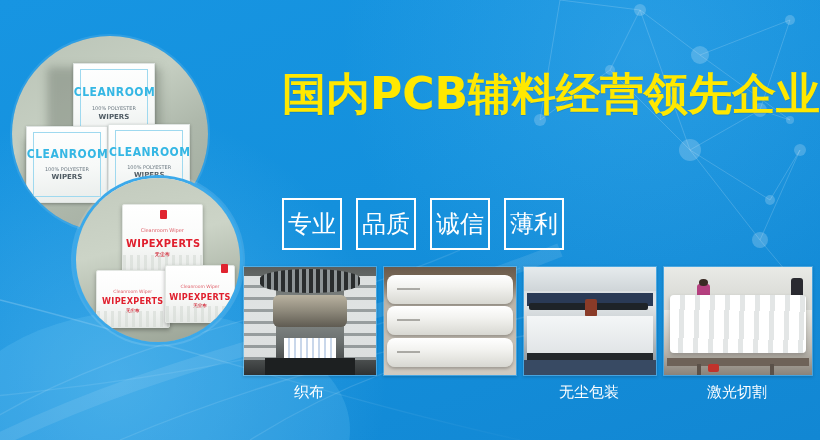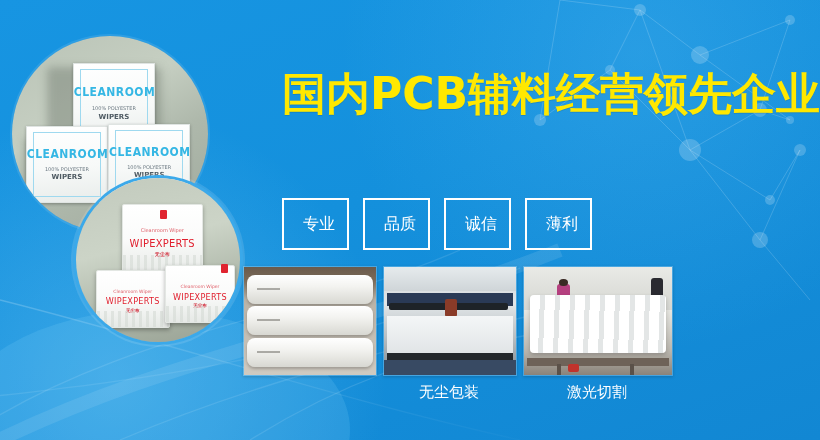--- a/index.html
+++ b/index.html
@@ -56,21 +56,21 @@
     position:absolute;inset:0;
     background:linear-gradient(165deg,#c2cabd 0%,#ccd4c7 40%,#aeb7a9 70%,#98a194 100%);
   }
   .wpack{
     position:absolute;background:linear-gradient(180deg,#ffffff 0%,#fafbfa 50%,#e6e9e6 100%);
     border:1px solid #e3e7e3;box-shadow:0 2px 4px rgba(0,0,0,0.30);
     border-radius:2px;
   }
   .wpack .wband{
     position:absolute;left:4%;right:4%;top:46%;text-align:center;
-    color:#e0202e;font-weight:normal;letter-spacing:0.3px;
+    color:#e0202e;font-weight:bold;letter-spacing:0.3px;
     font-family:"DejaVu Sans Condensed","Liberation Sans",sans-serif;
   }
   .wpack .wsmall{position:absolute;left:0;right:0;top:32%;text-align:center;color:#e0606a;}
   .wpack .wcode{position:absolute;left:0;right:0;top:66%;text-align:center;color:#d23240;font-weight:bold;}
   .wpack .wdot{position:absolute;width:7px;height:9px;background:#e02430;border-radius:1px;}
   .wrib{position:absolute;left:0;right:0;bottom:0;height:28%;
         background:repeating-linear-gradient(90deg,rgba(210,216,210,0.55) 0 3px,rgba(255,255,255,0) 3px 7px);}
 
   
   .headline{
@@ -86,21 +86,21 @@
   }
   .slogan-box span{
     color:#2b93e0;font-size:27px;line-height:1;font-weight:normal;letter-spacing:1px;
   }
 
   
   .kw-row{position:absolute;left:282px;top:198px;display:flex;gap:14px;}
   .kw{
     width:56px;height:48px;border:2px solid #ffffff;
     display:flex;align-items:center;justify-content:center;
-    color:#ffffff;font-size:16px;line-height:1;white-space:nowrap;padding-left:7px;
+    color:#ffffff;font-size:24px;line-height:1;white-space:nowrap;
   }
 
   
   .strip{position:absolute;left:243px;top:266px;display:flex;gap:8px;}
   .cell{width:132px;}
   .cell.wide{width:148px;}
   .thumb{
     height:108px;width:100%;overflow:hidden;position:relative;
     border:1px solid rgba(255,255,255,0.22);
     box-shadow:0 1px 3px rgba(0,0,0,0.18);
@@ -268,20 +268,33 @@
 
   <div class="kw-row">
     <div class="kw">专业</div>
     <div class="kw">品质</div>
     <div class="kw">诚信</div>
     <div class="kw">薄利</div>
   </div>
 
   <div class="strip">
 
+    <div class="cell">
+      <div class="thumb">
+        <div class="ph t1">
+          <div class="spools-l"></div>
+            <div class="spools-r"></div>
+          <div class="ring"></div>
+            <div class="drum"></div>
+          <div class="fab"></div>
+            <div class="base"></div>
+        </div>
+      </div>
+      <div class="cap">织布</div>
+    </div>
 
     <div class="cell">
       <div class="thumb">
         <div class="ph t2">
           <div class="roll r1"></div>
             <div class="roll r2"></div>
             <div class="roll r3"></div>
         </div>
       </div>
     </div>

